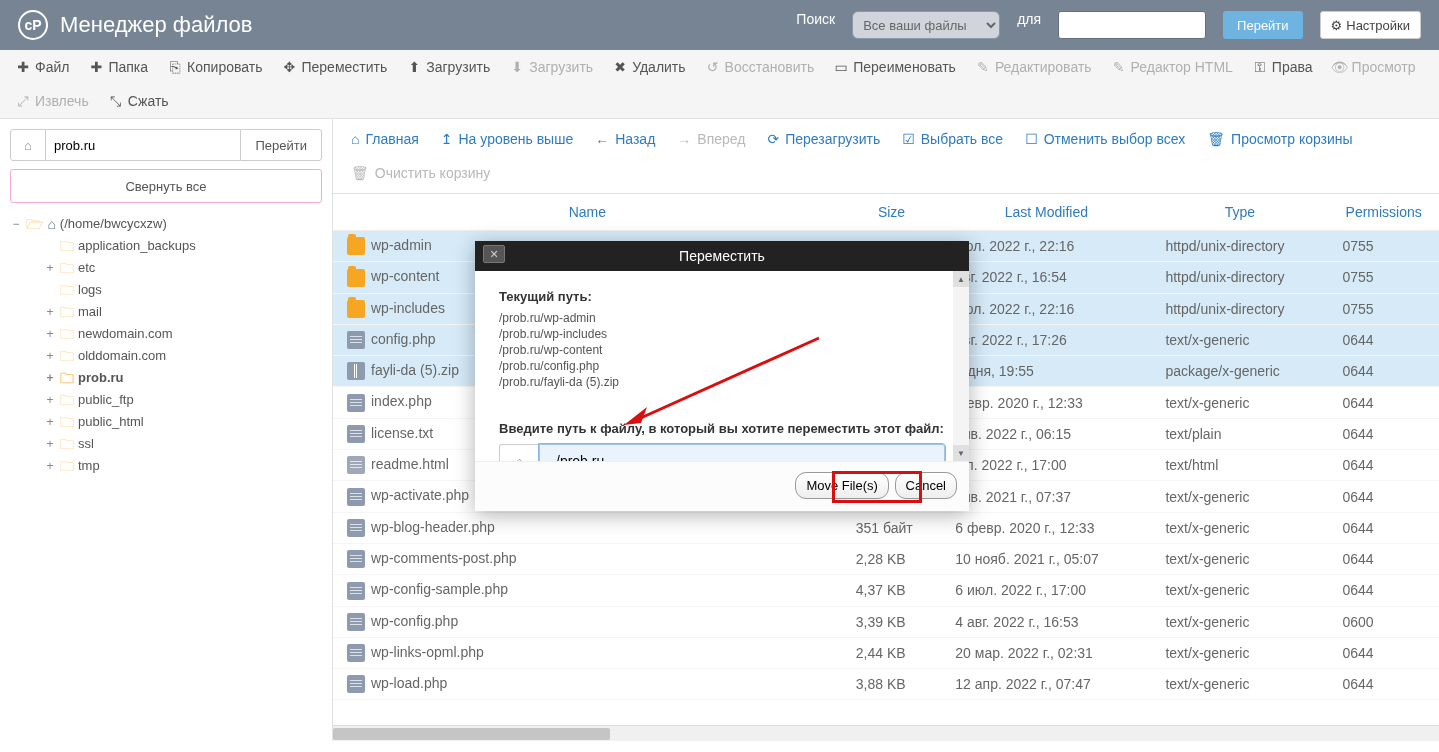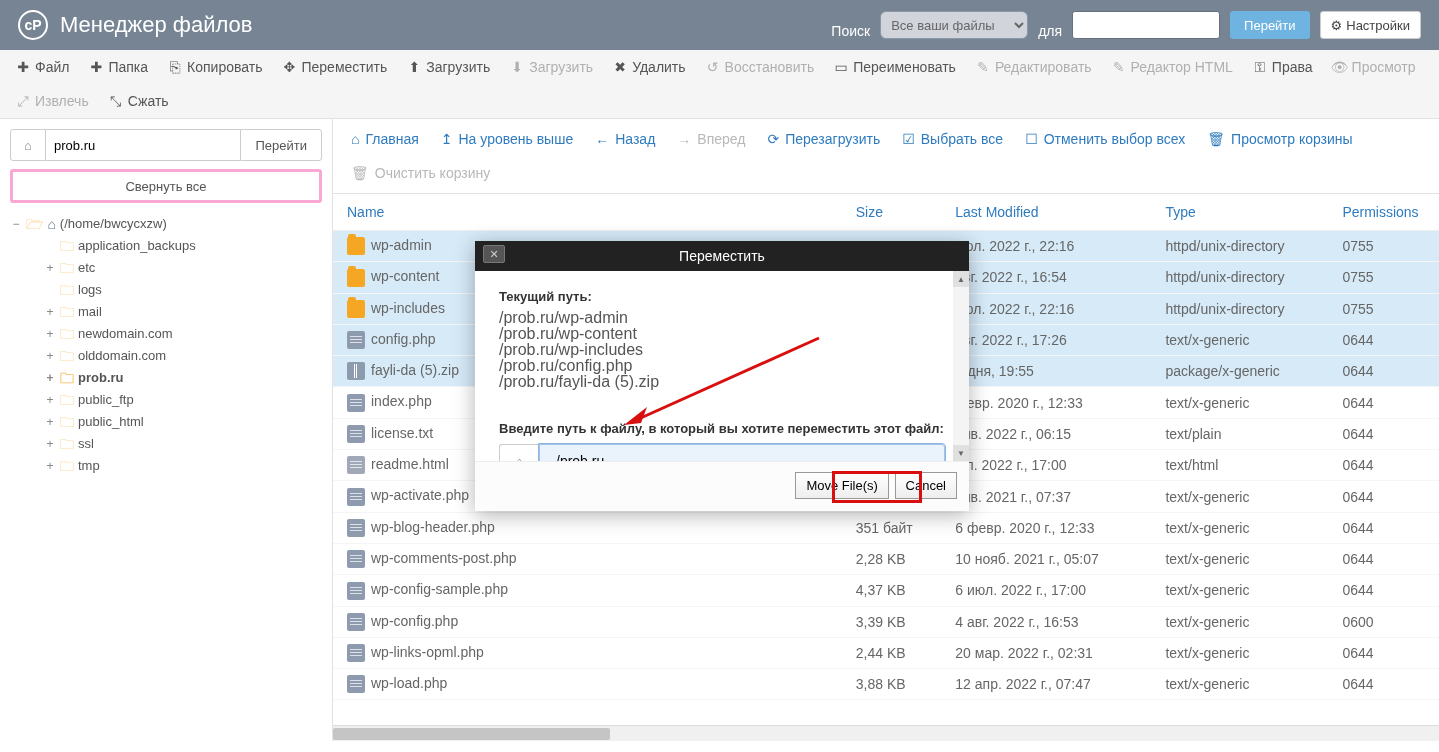--- a/index.html
+++ b/index.html
@@ -1,50 +1,50 @@
 <!DOCTYPE html>
 <html><head>
 <meta charset="utf-8">
 <style>
 *{box-sizing:border-box;margin:0;padding:0;font-family:"Helvetica Neue",Arial,sans-serif}
 body{font-size:13px;color:#555;background:#fff;width:1439px;height:752px;overflow:hidden;position:relative}
 .header{background:#768494;height:50px;display:flex;align-items:center;padding:0 18px;color:#fff}
 .logo{width:30px;height:30px;border:2px solid #fff;border-radius:50%;display:flex;align-items:center;justify-content:center;margin-right:12px;font-size:14px;font-weight:bold}
 .header-title{font-size:22px;font-weight:300}
-.header-right{margin-left:auto;display:flex;align-items:flex-end;gap:10px}
+.header-right{margin-left:auto;display:flex;align-items:flex-start;gap:17px}
 .header-right label{font-size:14px}
 .header-select{background:#d1d5db;border:1px solid #8a97a6;border-radius:6px;padding:4px 6px;font-size:13px;color:#666;height:28px;width:148px}
 .header-input{height:28px;width:148px;border:1px solid #65707d;border-radius:3px;padding:0 6px;background:#fff}
 .btn-go{background:#6fb3e0;border:none;color:#fff;padding:5px 14px;border-radius:3px;font-size:13px;cursor:pointer;height:28px}
 .btn-settings{background:#fff;border:1px solid #ccc;color:#444;padding:5px 10px;border-radius:3px;font-size:13px;cursor:pointer;height:28px;display:flex;align-items:center;gap:4px}
 .toolbar{background:#f5f5f5;border-bottom:1px solid #e1e1e1;padding:0 6px;display:flex;flex-wrap:wrap;align-items:center;min-height:40px}
 .tbtn{display:inline-flex;align-items:center;gap:5px;padding:9px 10px;color:#555;font-size:14px;cursor:pointer;white-space:nowrap}
 .tbtn.dis{color:#b0b0b0}
 .tbtn .ico{width:14px;height:14px;display:inline-flex;align-items:center;justify-content:center;font-size:14px}
 .main{display:flex;height:calc(100% - 50px - 80px)}
 .sidebar{width:332px;padding:10px;flex-shrink:0}
 .path-row{display:flex;gap:0;margin-bottom:8px}
 .path-home{width:36px;height:32px;border:1px solid #ccc;border-radius:3px 0 0 3px;display:flex;align-items:center;justify-content:center;color:#888;background:#fff}
 .path-input{flex:1;border:1px solid #ccc;border-left:none;border-right:none;height:32px;padding:0 8px;font-size:13px}
 .path-btn{height:32px;border:1px solid #ccc;border-radius:0 3px 3px 0;background:#fff;padding:0 14px;font-size:13px;color:#555;cursor:pointer}
-.collapse-btn{width:100%;height:34px;border:3px solid #f9a8d4;border-radius:3px;background:#fff;font-size:13px;color:#555;cursor:pointer;margin-bottom:10px}
+.collapse-btn{width:100%;height:34px;border:1px solid #f9a8d4;border-radius:3px;background:#fff;font-size:13px;color:#555;cursor:pointer;margin-bottom:10px}
 .tree{font-size:13px;line-height:22px;color:#555}
 .tree-item{display:flex;align-items:center;gap:4px;padding:0;cursor:pointer}
 .tree-item.l2{padding-left:34px}
 .tree-toggle{width:12px;text-align:center;color:#888;font-size:12px}
 .tree-folder{color:#fbbc5b;font-size:14px}
 .tree-home{color:#5e7185;font-size:14px}
 .tree-item.sel{font-weight:bold}
 .content{flex:1;display:flex;flex-direction:column;border-left:1px solid #e1e1e1;min-width:0}
 .content-bar{border-bottom:1px solid #e1e1e1;padding:4px 8px;background:#fff;display:flex;flex-wrap:wrap;gap:2px}
 .cbtn{display:inline-flex;align-items:center;gap:6px;padding:8px 10px;color:#2f7bbf;font-size:14px;cursor:pointer;white-space:nowrap}
 .cbtn.dis{color:#b8b8b8}
 .table-wrap{flex:1;overflow:auto}
 .ftable{width:100%;border-collapse:collapse;font-size:14px}
-.ftable th{text-align:left;padding:10px 14px;font-weight:normal;color:#2f7bbf;cursor:pointer;border-bottom:1px solid #eee}
+.ftable th{text-align:center;padding:10px 14px;font-weight:normal;color:#2f7bbf;cursor:pointer;border-bottom:1px solid #eee}
 .ftable td{padding:6px 14px;color:#666;border-bottom:1px solid #f5f5f5}
 .ftable tr.row{cursor:pointer}
 .ftable tr.sel{background:#d6eaf8}
 .ficon{width:18px;height:18px;display:inline-block;margin-right:6px;vertical-align:middle}
 .ficon.folder{background:#f5a623;border-radius:2px;position:relative}
 .ficon.folder::before{content:"";position:absolute;top:-3px;left:1px;width:8px;height:4px;background:#f5a623;border-radius:2px 2px 0 0}
 .ficon.file{background:#8e9aad;border-radius:2px;position:relative}
 .ficon.file::after{content:"";position:absolute;top:5px;left:3px;right:3px;height:1px;background:rgba(255,255,255,.7);box-shadow:0 3px 0 rgba(255,255,255,.7),0 6px 0 rgba(255,255,255,.7)}
 .ficon.file.zip::after{content:"";left:7px;right:auto;width:3px;top:2px;height:14px;background:repeating-linear-gradient(90deg,#fff 0 1px,transparent 1px 2px);box-shadow:none}
 .ficon.file.doc{background:#a0a8b8}
@@ -52,27 +52,27 @@
 .hscroll-thumb{position:absolute;left:0;top:2px;height:12px;width:25%;background:#c5c5c5;border-radius:2px}
 .modal{position:absolute;left:475px;top:241px;width:494px;background:#fff;box-shadow:0 4px 20px rgba(0,0,0,.3);z-index:100}
 .modal-header{background:#222;color:#fff;height:30px;display:flex;align-items:center;justify-content:center;position:relative;font-size:14px}
 .modal-close{position:absolute;left:8px;top:4px;width:22px;height:18px;background:#555;border:1px solid #777;color:#ccc;display:flex;align-items:center;justify-content:center;font-size:11px;cursor:pointer;border-radius:2px}
 .modal-body{padding:18px 24px;position:relative;max-height:190px;overflow:hidden}
 .modal-body::-webkit-scrollbar{width:12px}
 .modal-scroll{position:absolute;right:0;top:0;width:16px;height:100%;background:#f4f4f4}
 .modal-scroll-up,.modal-scroll-down{height:16px;background:#e0e0e0;display:flex;align-items:center;justify-content:center;font-size:8px;color:#666}
 .modal-scroll-down{position:absolute;bottom:0;width:100%}
 .modal-label{font-size:13px;color:#333;margin-bottom:6px;font-weight:bold}
-.modal-paths{font-size:16px;color:#555;line-height:16px;margin-bottom:31px}
+.modal-paths{font-size:12px;color:#555;line-height:16px;margin-bottom:31px}
 .modal-label2{font-size:13px;color:#333;margin-bottom:8px;font-weight:bold}
 .modal-input-row{display:flex;gap:0}
 .modal-home{width:40px;height:34px;border:1px solid #ccc;border-radius:3px 0 0 3px;display:flex;align-items:center;justify-content:center;color:#888;background:#fff;border-right:none}
 .modal-input{flex:1;height:34px;border:1px solid #a2c3e8;border-radius:0 3px 3px 0;padding:0 16px;font-size:14px;outline:1px solid #8bb5e4;background:#eaf2fb}
 .modal-footer{padding:10px 12px 12px;text-align:right;background:#fcfcfc;border-top:1px solid #eee}
-.modal-btn{border:1px solid #999;background:linear-gradient(#fff,#eee);padding:5px 10px;font-size:13px;cursor:pointer;border-radius:0}
+.modal-btn{border:1px solid #999;background:linear-gradient(#fff,#eee);padding:5px 10px;font-size:13px;cursor:pointer;border-radius:11px}
 .modal-btn.primary{margin-right:2px}
 .highlight-box{position:absolute;left:832px;top:471px;width:90px;height:32px;border:3px solid #d90e0e;z-index:101;pointer-events:none}
 .arrow{position:absolute;left:619px;top:333px;width:205px;height:92px;z-index:101;pointer-events:none}
 .arrow svg{width:100%;height:100%}
 </style>
 </head>
 <body>
 
 <div class="header">
   <div class="logo">cP</div>
@@ -403,22 +403,22 @@
     <span>Переместить</span>
   </div>
   <div class="modal-body">
     <div class="modal-scroll">
         <div class="modal-scroll-up">▲</div>
         <div class="modal-scroll-down">▼</div>
       </div>
     <div class="modal-label">Текущий путь:</div>
     <div class="modal-paths" id="modal-paths">
         <div>/prob.ru/wp-admin</div>
+        <div>/prob.ru/wp-includes</div>
         <div>/prob.ru/wp-content</div>
-        <div>/prob.ru/wp-includes</div>
         <div>/prob.ru/config.php</div>
         <div>/prob.ru/fayli-da (5).zip</div>
       </div>
     <div class="modal-label2">Введите путь к файлу, в который вы хотите переместить этот файл:</div>
     <div class="modal-input-row">
       <div class="modal-home">
           <span>⌂</span>
         </div>
       <input class="modal-input" value="/prob.ru" style="">
     </div>

